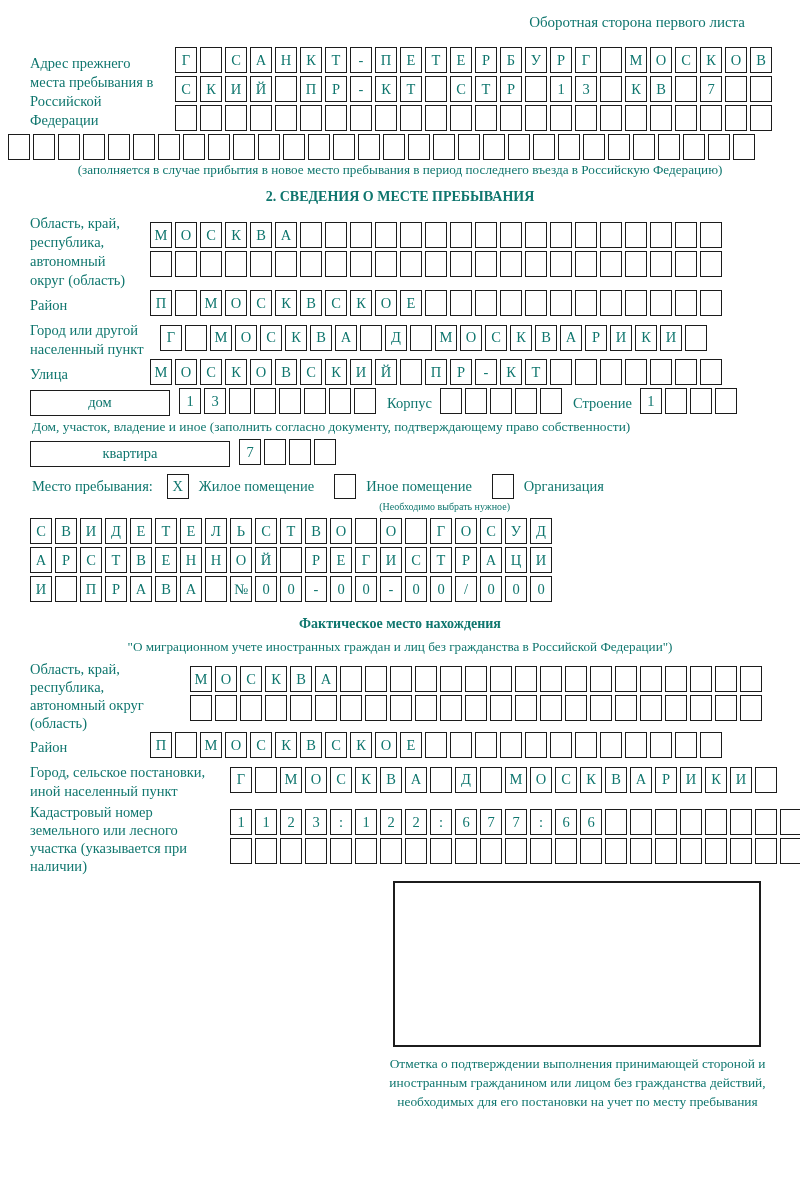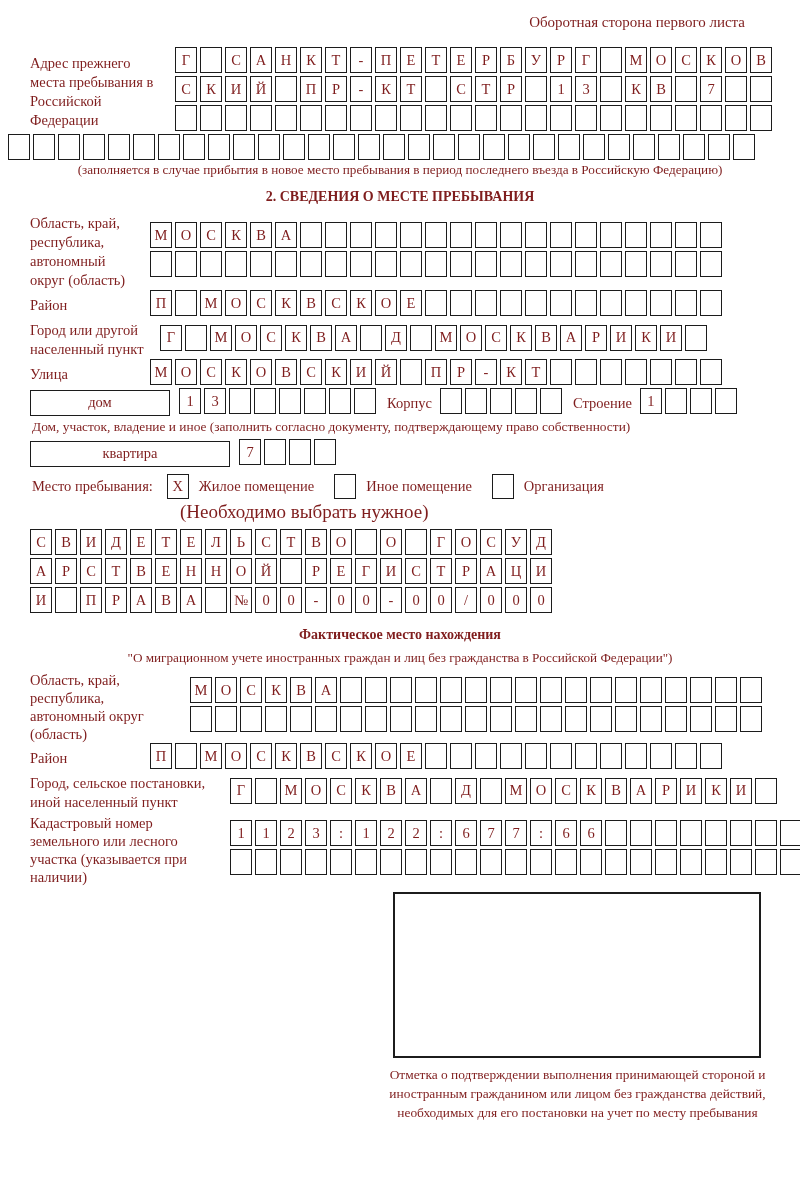--- a/index.html
+++ b/index.html
@@ -3,21 +3,21 @@
 <meta charset="utf-8">
 <style>
   html,body{margin:0;padding:0;background:#fff;}
   .page{
     position:relative;
     width:800px;height:1180px;
     box-sizing:border-box;
     padding:14px 0 0 30px;
     overflow:hidden;
     background:#fff;
-    color:#7f1d1d;
+    color:#0f766e;
     font-family:"Liberation Serif","DejaVu Serif",serif;
   }
   .header-note{
     text-align:right;
     padding-right:55px;
     font-size:15px;
     margin-bottom:16px;
   }
   .frow{display:flex;align-items:center;}
   .flabel{
@@ -58,21 +58,21 @@
     font-size:14.5px;
     margin-right:9px;
     background:#fff;
   }
   .lb-dom{width:140px;}
   .lb-kv{width:200px;}
   .inline-label{font-size:14.5px;line-height:26px;margin:0 8px;}
   .check-row{display:flex;align-items:center;font-size:14.5px;margin:6px 0 2px 2px;}
   .check-row .cell{margin:0 10px 0 14px;height:25px;}
   .check-row .opt-label{margin-right:6px;}
-  .hint{font-size:19px;margin:2px 0 6px 150px;width:330px;text-align:left;}
+  .hint{font-size:10px;margin:2px 0 6px 150px;width:330px;text-align:right;}
   .stamp-area{margin-top:6px;}
   .stamp-box{
     margin-left:363px;
     width:368px;height:166px;
     border:2px solid #1c1c1c;
     box-sizing:border-box;
     background:#fff;
   }
   .stamp-caption{
     margin-left:350px;

